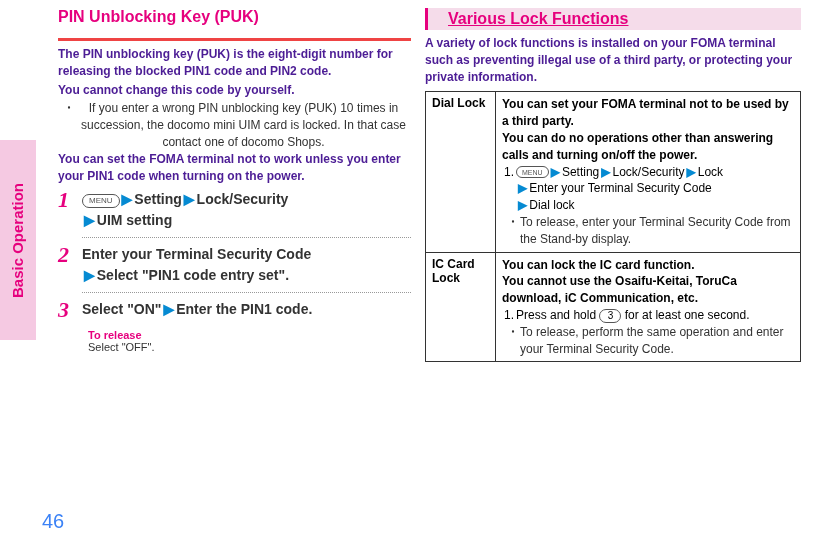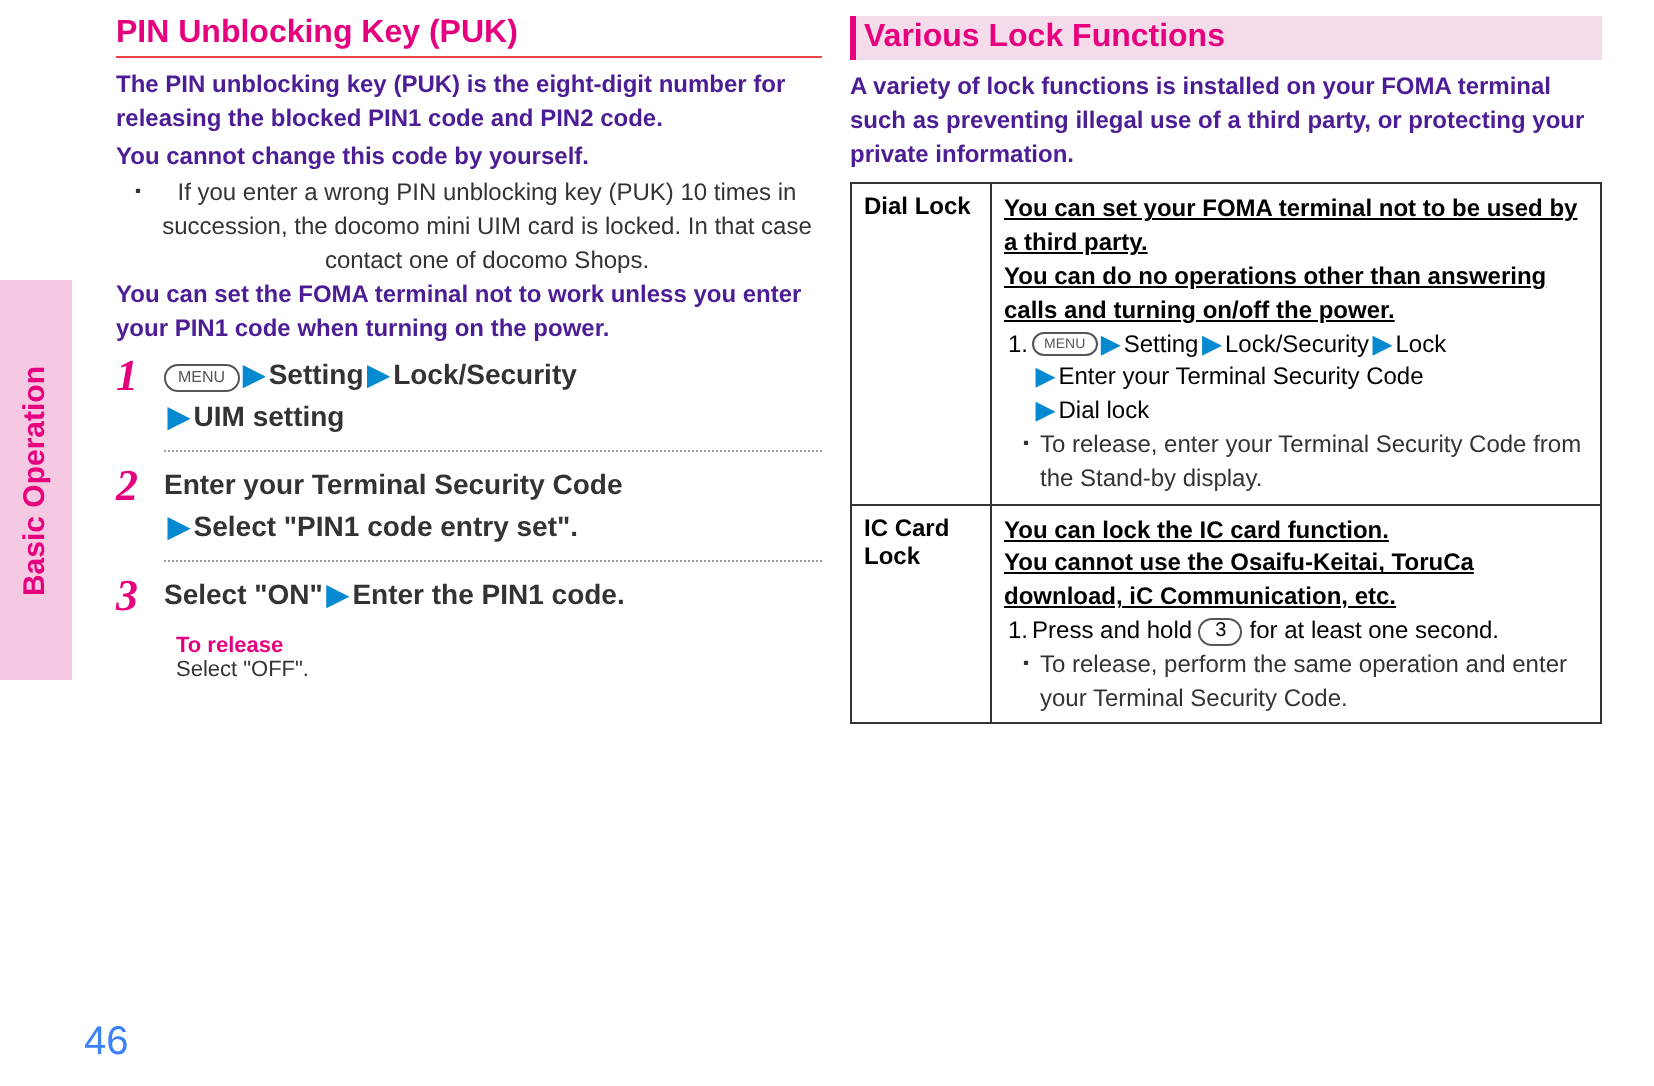--- a/index.html
+++ b/index.html
@@ -52,32 +52,33 @@
     .col-left {
       width: 367px;
     }
     .col-right {
       width: 390px;
     }
     .h-pink {
       color: #e6007e;
       font-weight: bold;
       font-size: 16px;
-      border-bottom: 1px solid #ef4444;
-      padding-bottom: 2px;
+      border-bottom: 3px solid #ef4444;
+      padding-bottom: 12px;
       margin-bottom: 5px;
     }
     .h-highlight {
       color: #e6007e;
       font-weight: bold;
       font-size: 16px;
-      padding: 2px 4px;
+      padding: 2px 20px;
       margin-bottom: 5px;
       border-left: 3px solid #e6007e;
       background: #f5dcea;
+      text-decoration: underline;
     }
     .para {
       font-size: 12px;
       font-weight: bold;
       color: #4c1d95;
       line-height: 1.4;
       margin-bottom: 2px;
     }
     .para-normal {
       font-weight: normal;
@@ -167,21 +168,20 @@
       padding: 4px 6px;
       vertical-align: top;
     }
     .lock-table .label-cell {
       width: 70px;
       font-weight: bold;
     }
     .tbl-bold {
       font-weight: bold;
       line-height: 1.4;
-      text-decoration: underline;
     }
     .tbl-normal {
       font-weight: normal;
       line-height: 1.4;
     }
     .tbl-list {
       display: flex;
       margin-left: 2px;
     }
     .tbl-list .n {

